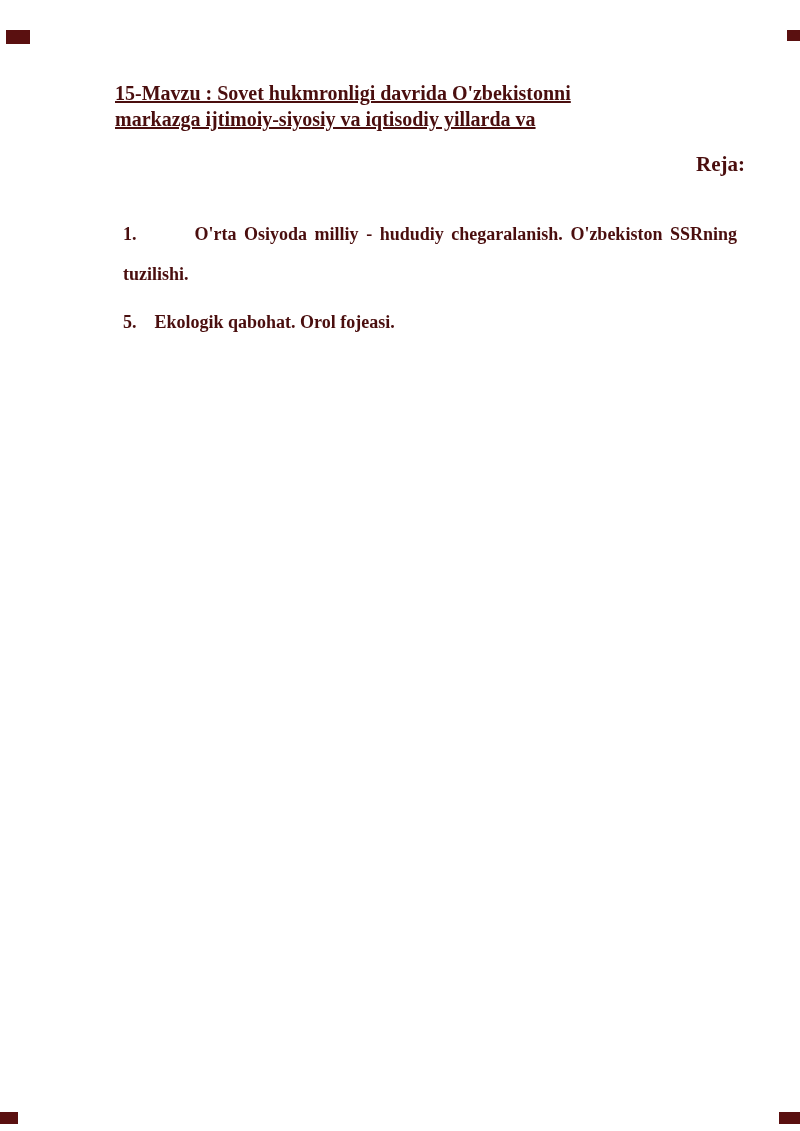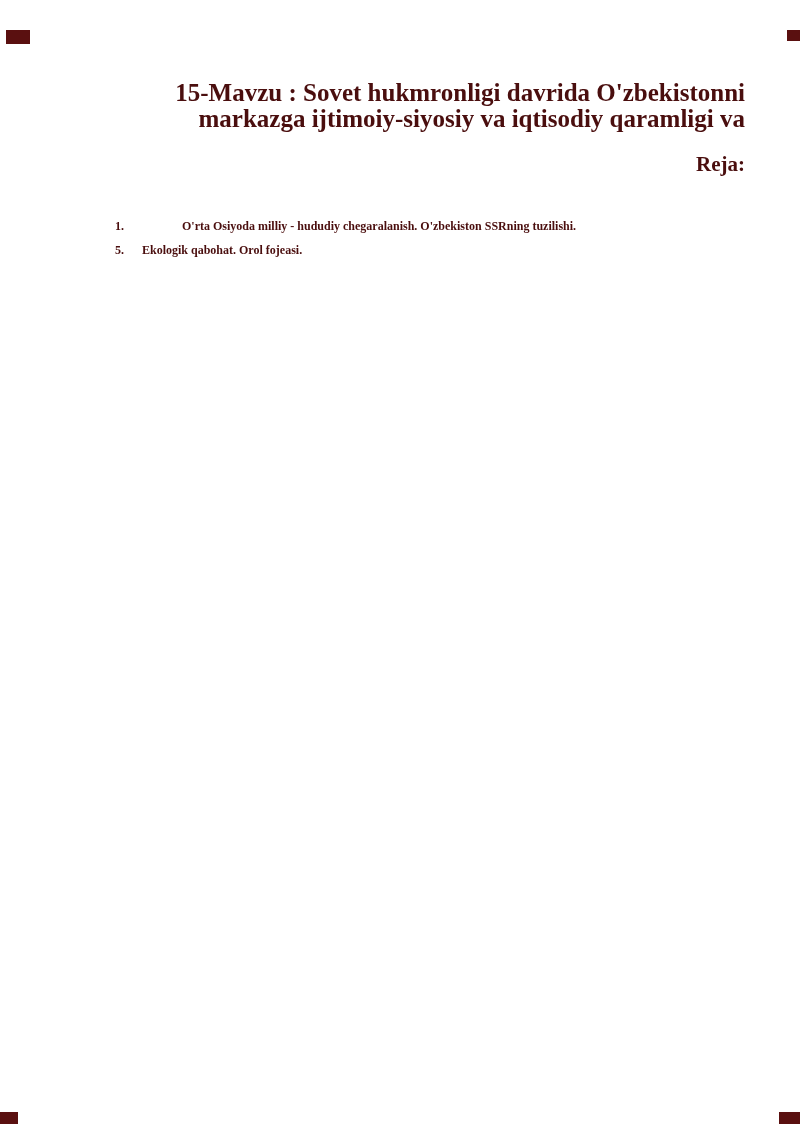--- a/index.html
+++ b/index.html
@@ -16,39 +16,40 @@
     font-weight: 700;
     color: #4a0e0e;
   }
   .page {
     position: absolute;
     left: 115px;
     top: 80px;
     width: 630px;
   }
   .title {
-    text-align: right;
-    font-size: 25px;
+    text-align: left;
+    font-size: 20px;
     line-height: 26px;
+    text-decoration: underline;
   }
   .title-line { white-space: nowrap; }
   .heading {
     margin-top: 18px;
     text-align: right;
     padding-left: 140px;
     font-size: 21px;
     line-height: 28px;
   }
   .list {
     margin-top: 36px;
   }
   .item {
-    margin: 0;
-    font-size: 12px;
-    line-height: 24px;
+    margin: 8px;
+    font-size: 18px;
+    line-height: 40px;
     text-align: justify;
     text-align-last: left;
   }
   .num { display: inline; }
   .gap { display: inline-block; height: 1px; }
   .g0 { width: 58px; }
   .g1 { width: 38px; }
   .g2 { width: 38px; }
   .g3 { width: 112px; }
   .g4 { width: 18px; }
@@ -66,21 +67,21 @@
 
 <div class="corner-mark cm-tl" style="background: rgb(90, 16, 16);"></div>
 <div class="corner-mark cm-tr" style="background: rgb(90, 16, 16);"></div>
 <div class="corner-mark cm-bl" style="background: rgb(90, 16, 16);"></div>
 <div class="corner-mark cm-br" style="background: rgb(90, 16, 16);"></div>
 
 <div class="page">
 
   <div class="title">
     <div class="title-line">15-Mavzu : Sovet hukmronligi davrida O'zbekistonni</div>
-    <div class="title-line">markazga ijtimoiy-siyosiy va iqtisodiy qaramligi va</div>
+    <div class="title-line">markazga ijtimoiy-siyosiy va iqtisodiy yillarda va</div>
   </div>
 
   <div class="heading">Reja:</div>
 
   <div class="list">
     <p class="item"><span class="num">1.</span><span class="gap g0"></span><span>O'rta Osiyoda milliy - hududiy chegaralanish. O'zbekiston SSRning tuzilishi.</span></p>
     <p class="item"><span class="num">5.</span><span class="gap g4"></span><span>Ekologik qabohat. Orol fojeasi.</span></p>
   </div>
 
 </div>

